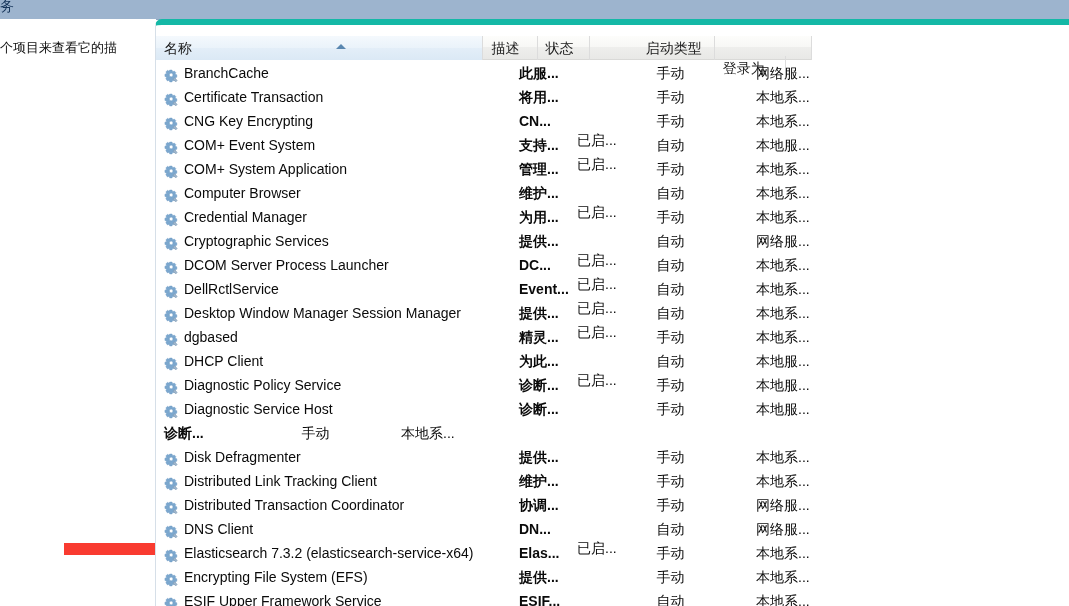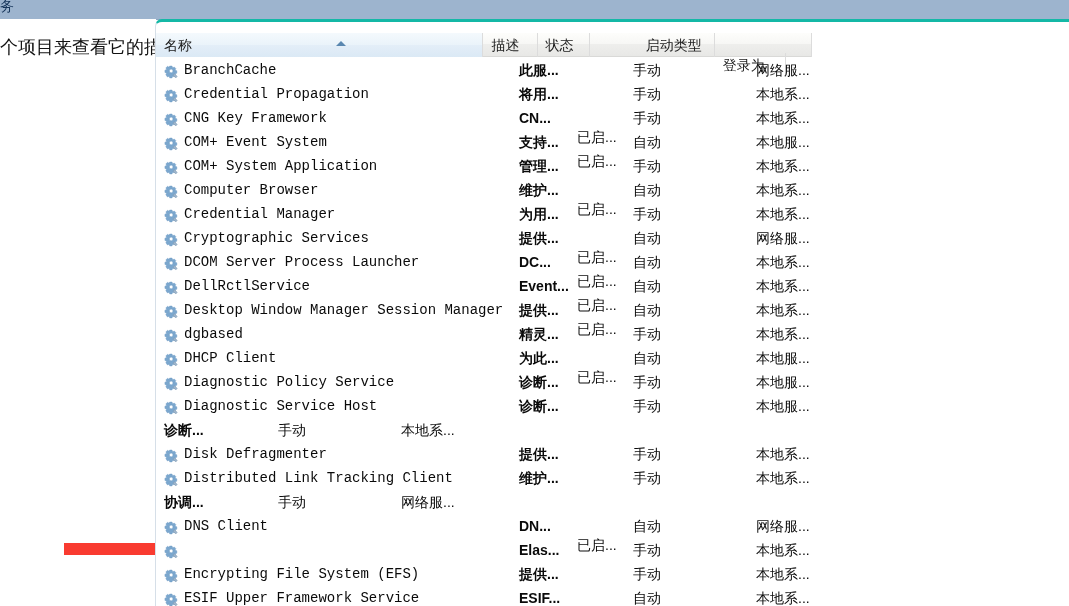--- a/index.html
+++ b/index.html
@@ -49,21 +49,21 @@
     top: 19px;
     width: 156px;
     height: 587px;
     background: #ffffff;
   }
   .left-desc {
     position: absolute;
     left: 0px;
     top: 20px;
     width: 156px;
-    font-size: 18px;
+    font-size: 13px;
     color: #111111;
     line-height: 17px;
     white-space: nowrap;
   }
 
   
   .red-marker {
     position: absolute;
     left: 64px;
     top: 543px;
@@ -73,21 +73,21 @@
   }
 
   
   .list-panel {
     position: absolute;
     left: 155px;
     top: 19px;
     width: 914px;
     height: 587px;
     background: #ffffff;
-    border-top: 3px solid #14b8a6;
+    border-top: 6px solid #14b8a6;
     border-left: 1px solid #d6dfe8;
     border-top-left-radius: 7px;
     box-sizing: border-box;
   }
 
   
   .header-row {
     position: absolute;
     left: 0px;
     top: 11px;
@@ -152,24 +152,24 @@
 
   .cell {
     height: 24px;
     line-height: 24px;
     font-size: 14px;
     color: #0a0a0a;
     box-sizing: border-box;
     overflow: hidden;
     white-space: nowrap;
   }
-  .c-name  { width: 355px; padding-left: 8px; display: flex; align-items: center; font-family: Liberation Mono, monospace; }
+  .c-name  { width: 355px; padding-left: 8px; display: flex; align-items: center; }
   .c-desc  { width: 58px;  padding-left: 8px; font-weight: bold; }
   .c-state { width: 56px;  padding-left: 8px; margin-top: 38px; }
-  .c-start { width: 83px;  padding-left: 8px; }
+  .c-start { width: 83px;  padding-left: 8px; text-align: center; }
   .c-logon { width: 76px;  padding-left: 8px; margin-left: 40px; }
 
   .name-text {
     display: inline-block;
     line-height: 24px;
   }
 
   
   .gear-icon {
     width: 15px;
@@ -229,37 +229,37 @@
         </div>
         <div class="row">
           <div class="cell c-name">
             <span class="gear-icon"><svg viewBox="0 0 16 16" width="15" height="15" xmlns="http://www.w3.org/2000/svg">
                 <g fill="#7ba7ce" stroke="#6e9bc4" stroke-width="0.6">
                   <path d="M6.4 1.6h3.2l.35 1.6 1.25.52 1.4-.85 2.26 2.26-.85 1.4.52 1.25 1.6.35v3.2l-1.6.35-.52 1.25.85 1.4-2.26 2.26-1.4-.85-1.25.52-.35 1.6H6.4l-.35-1.6-1.25-.52-1.4.85L1.14 13.4l.85-1.4-.52-1.25-1.6-.35v-3.2l1.6-.35.52-1.25-.85-1.4L3.4 1.94l1.4.85 1.25-.52z" transform="scale(0.78) translate(1.4 1.2)"></path>
                 </g>
                 <circle cx="7.6" cy="7.4" r="2.1" fill="#ffffff" stroke="#6e9bc4" stroke-width="0.7"></circle>
                 <path d="M11.2 10.4l2.9 2.9-1.5 1.5-2.9-2.9z" fill="#9fb6cc" stroke="#7d95ae" stroke-width="0.5"></path>
               </svg></span>
-            <span class="name-text">Credential Propagation</span>
+            <span class="name-text">Certificate Transaction</span>
           </div>
           <div class="cell c-desc">将用...</div>
           <div class="cell c-state"></div>
           <div class="cell c-start">手动</div>
           <div class="cell c-logon">本地系...</div>
         </div>
         <div class="row">
           <div class="cell c-name">
             <span class="gear-icon"><svg viewBox="0 0 16 16" width="15" height="15" xmlns="http://www.w3.org/2000/svg">
                 <g fill="#7ba7ce" stroke="#6e9bc4" stroke-width="0.6">
                   <path d="M6.4 1.6h3.2l.35 1.6 1.25.52 1.4-.85 2.26 2.26-.85 1.4.52 1.25 1.6.35v3.2l-1.6.35-.52 1.25.85 1.4-2.26 2.26-1.4-.85-1.25.52-.35 1.6H6.4l-.35-1.6-1.25-.52-1.4.85L1.14 13.4l.85-1.4-.52-1.25-1.6-.35v-3.2l1.6-.35.52-1.25-.85-1.4L3.4 1.94l1.4.85 1.25-.52z" transform="scale(0.78) translate(1.4 1.2)"></path>
                 </g>
                 <circle cx="7.6" cy="7.4" r="2.1" fill="#ffffff" stroke="#6e9bc4" stroke-width="0.7"></circle>
                 <path d="M11.2 10.4l2.9 2.9-1.5 1.5-2.9-2.9z" fill="#9fb6cc" stroke="#7d95ae" stroke-width="0.5"></path>
               </svg></span>
-            <span class="name-text">CNG Key Framework</span>
+            <span class="name-text">CNG Key Encrypting</span>
           </div>
           <div class="cell c-desc">CN...</div>
           <div class="cell c-state">已启...</div>
           <div class="cell c-start">手动</div>
           <div class="cell c-logon">本地系...</div>
         </div>
         <div class="row">
           <div class="cell c-name">
             <span class="gear-icon"><svg viewBox="0 0 16 16" width="15" height="15" xmlns="http://www.w3.org/2000/svg">
                 <g fill="#7ba7ce" stroke="#6e9bc4" stroke-width="0.6">
@@ -483,20 +483,30 @@
                 <path d="M11.2 10.4l2.9 2.9-1.5 1.5-2.9-2.9z" fill="#9fb6cc" stroke="#7d95ae" stroke-width="0.5"></path>
               </svg></span>
             <span class="name-text">Distributed Link Tracking Client</span>
           </div>
           <div class="cell c-desc">维护...</div>
           <div class="cell c-state"></div>
           <div class="cell c-start">手动</div>
           <div class="cell c-logon">本地系...</div>
         </div>
         <div class="row">
+          <div class="cell c-name">
+            <span class="gear-icon"><svg viewBox="0 0 16 16" width="15" height="15" xmlns="http://www.w3.org/2000/svg">
+                <g fill="#7ba7ce" stroke="#6e9bc4" stroke-width="0.6">
+                  <path d="M6.4 1.6h3.2l.35 1.6 1.25.52 1.4-.85 2.26 2.26-.85 1.4.52 1.25 1.6.35v3.2l-1.6.35-.52 1.25.85 1.4-2.26 2.26-1.4-.85-1.25.52-.35 1.6H6.4l-.35-1.6-1.25-.52-1.4.85L1.14 13.4l.85-1.4-.52-1.25-1.6-.35v-3.2l1.6-.35.52-1.25-.85-1.4L3.4 1.94l1.4.85 1.25-.52z" transform="scale(0.78) translate(1.4 1.2)"></path>
+                </g>
+                <circle cx="7.6" cy="7.4" r="2.1" fill="#ffffff" stroke="#6e9bc4" stroke-width="0.7"></circle>
+                <path d="M11.2 10.4l2.9 2.9-1.5 1.5-2.9-2.9z" fill="#9fb6cc" stroke="#7d95ae" stroke-width="0.5"></path>
+              </svg></span>
+            <span class="name-text">Distributed Transaction Coordinator</span>
+          </div>
           <div class="cell c-desc">协调...</div>
           <div class="cell c-state"></div>
           <div class="cell c-start">手动</div>
           <div class="cell c-logon">网络服...</div>
         </div>
         <div class="row">
           <div class="cell c-name">
             <span class="gear-icon"><svg viewBox="0 0 16 16" width="15" height="15" xmlns="http://www.w3.org/2000/svg">
                 <g fill="#7ba7ce" stroke="#6e9bc4" stroke-width="0.6">
                   <path d="M6.4 1.6h3.2l.35 1.6 1.25.52 1.4-.85 2.26 2.26-.85 1.4.52 1.25 1.6.35v3.2l-1.6.35-.52 1.25.85 1.4-2.26 2.26-1.4-.85-1.25.52-.35 1.6H6.4l-.35-1.6-1.25-.52-1.4.85L1.14 13.4l.85-1.4-.52-1.25-1.6-.35v-3.2l1.6-.35.52-1.25-.85-1.4L3.4 1.94l1.4.85 1.25-.52z" transform="scale(0.78) translate(1.4 1.2)"></path>
@@ -513,20 +523,21 @@
         </div>
         <div class="row">
           <div class="cell c-name">
             <span class="gear-icon"><svg viewBox="0 0 16 16" width="15" height="15" xmlns="http://www.w3.org/2000/svg">
                 <g fill="#7ba7ce" stroke="#6e9bc4" stroke-width="0.6">
                   <path d="M6.4 1.6h3.2l.35 1.6 1.25.52 1.4-.85 2.26 2.26-.85 1.4.52 1.25 1.6.35v3.2l-1.6.35-.52 1.25.85 1.4-2.26 2.26-1.4-.85-1.25.52-.35 1.6H6.4l-.35-1.6-1.25-.52-1.4.85L1.14 13.4l.85-1.4-.52-1.25-1.6-.35v-3.2l1.6-.35.52-1.25-.85-1.4L3.4 1.94l1.4.85 1.25-.52z" transform="scale(0.78) translate(1.4 1.2)"></path>
                 </g>
                 <circle cx="7.6" cy="7.4" r="2.1" fill="#ffffff" stroke="#6e9bc4" stroke-width="0.7"></circle>
                 <path d="M11.2 10.4l2.9 2.9-1.5 1.5-2.9-2.9z" fill="#9fb6cc" stroke="#7d95ae" stroke-width="0.5"></path>
               </svg></span>
+            <span class="name-text">Elasticsearch 7.3.2 (elasticsearch-service-x64)</span>
           </div>
           <div class="cell c-desc">Elas...</div>
           <div class="cell c-state"></div>
           <div class="cell c-start">手动</div>
           <div class="cell c-logon">本地系...</div>
         </div>
         <div class="row">
           <div class="cell c-name">
             <span class="gear-icon"><svg viewBox="0 0 16 16" width="15" height="15" xmlns="http://www.w3.org/2000/svg">
                 <g fill="#7ba7ce" stroke="#6e9bc4" stroke-width="0.6">

